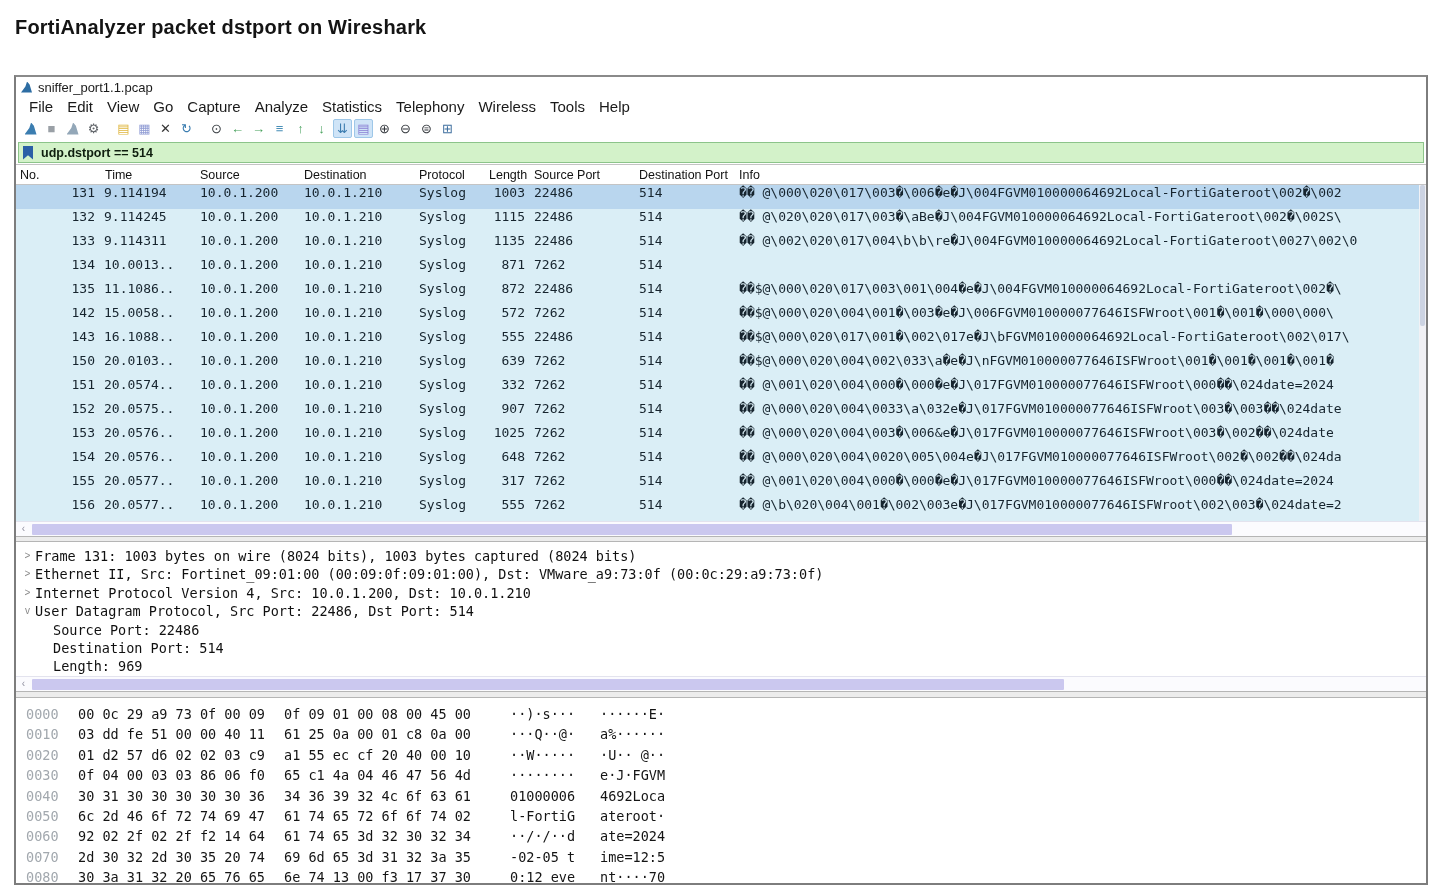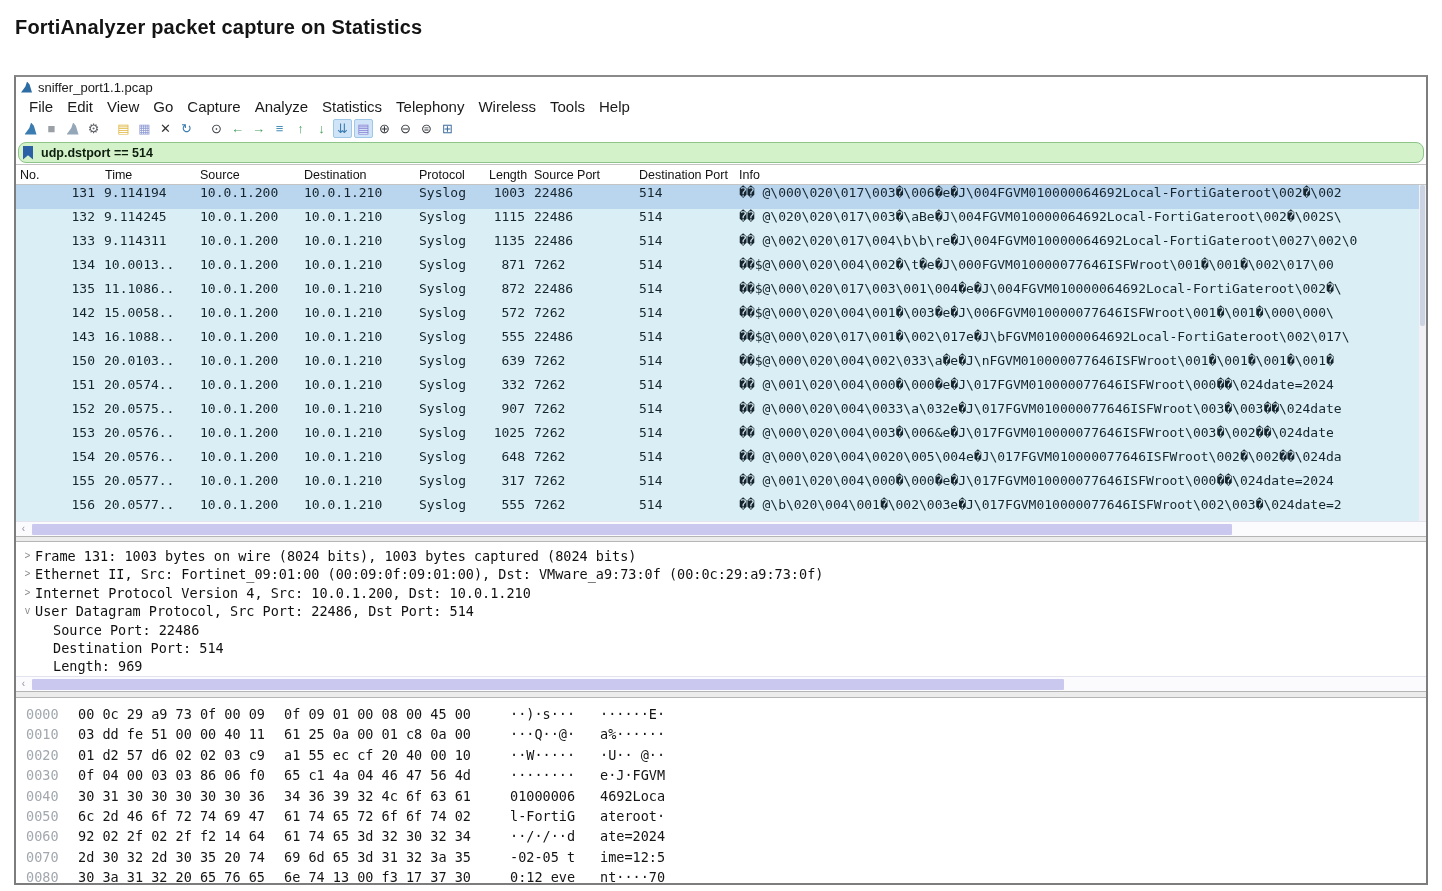--- a/index.html
+++ b/index.html
@@ -24,21 +24,21 @@
   
   .toolbar { height:25px; display:flex; align-items:center; padding-left:4px; flex:none; }
   .tb-btn { width:19px; height:19px; margin:0 1px; display:flex; align-items:center; justify-content:center;
             font-size:13px; line-height:19px; border:1px solid transparent; border-radius:2px; }
   .tb-btn.pressed { background:#cfe4f7; border-color:#9ec7e8; }
   .tb-sep { width:9px; height:19px; }
   .fin-glyph { display:inline-block; width:12px; height:12px; clip-path:polygon(0 100%, 100% 100%, 78% 28%, 55% 0, 40% 45%); }
 
   
   .filterbar { height:23px; padding:1px 2px; flex:none; background:#ffffff; }
-  .filter-field { height:21px; background:#d3f2c9; border:1px solid #8cc48a; border-radius:8px;
+  .filter-field { height:21px; background:#d3f2c9; border:1px solid #8cc48a; border-radius:0;
                   display:flex; align-items:center; padding-left:4px; }
   .bookmark-icon { width:10px; height:14px; background:#2b5fa6; clip-path:polygon(0 0,100% 0,100% 100%,50% 70%,0 100%); margin-right:8px; }
   .filter-text { font-size:12.5px; font-weight:bold; color:#0e1e0e; }
 
   
   .plist-header { height:21px; display:flex; align-items:center; background:#ffffff;
                   border-top:1px solid #c4c4c4; border-bottom:1px solid #c4c4c4;
                   font-size:12.5px; color:#111; flex:none; }
   .plist-header .cell { padding-left:5px; white-space:nowrap; overflow:hidden; }
   .plist-rows { height:336px; position:relative; overflow:hidden; background:#ffffff; flex:none; }
@@ -81,21 +81,21 @@
   .hxrow { display:flex; font-family:"DejaVu Sans Mono", monospace; font-size:13.5px; line-height:20.4px; white-space:pre; color:#141414; }
   .hxrow .off { width:52px; color:#a2a8ae; flex:none; }
   .hxrow .hg  { width:192px; flex:none; }
   .hxrow .hg2 { margin-left:14px; }
   .hxrow .ag  { margin-left:34px; width:78px; flex:none; }
   .hxrow .ag2 { margin-left:12px; }
 </style>
 </head>
 <body>
 
-<div class="page-title">FortiAnalyzer packet capture on Statistics</div>
+<div class="page-title">FortiAnalyzer packet dstport on Wireshark</div>
 
 <div class="window">
 
   <div class="titlebar">
     <span class="win-icon"></span>
     <span class="win-title">sniffer_port1.1.pcap</span>
   </div>
 
   <div class="menubar">
       <span class="menu-item">File</span>
@@ -196,21 +196,20 @@
         </div>
         <div class="prow">
           <span class="cell c-no">134</span>
           <span class="cell c-time">10.0013..</span>
           <span class="cell c-src">10.0.1.200</span>
           <span class="cell c-dst">10.0.1.210</span>
           <span class="cell c-proto">Syslog</span>
           <span class="cell c-len">871</span>
           <span class="cell c-sport">7262</span>
           <span class="cell c-dport">514</span>
-          <span class="cell c-info">��$@\000\020\004\002�\t�e�J\000FGVM010000077646ISFWroot\001�\001�\002\017\00</span>
         </div>
         <div class="prow">
           <span class="cell c-no">135</span>
           <span class="cell c-time">11.1086..</span>
           <span class="cell c-src">10.0.1.200</span>
           <span class="cell c-dst">10.0.1.210</span>
           <span class="cell c-proto">Syslog</span>
           <span class="cell c-len">872</span>
           <span class="cell c-sport">22486</span>
           <span class="cell c-dport">514</span>

